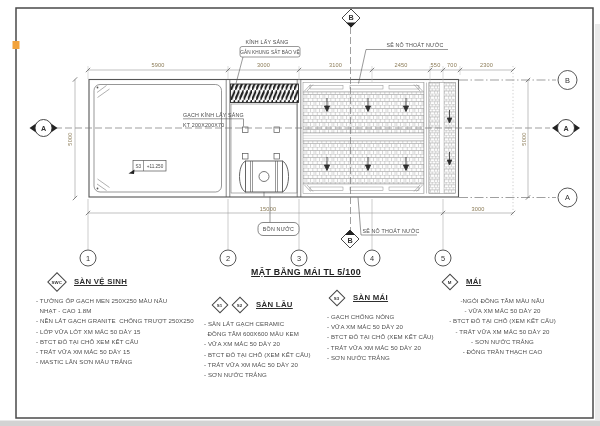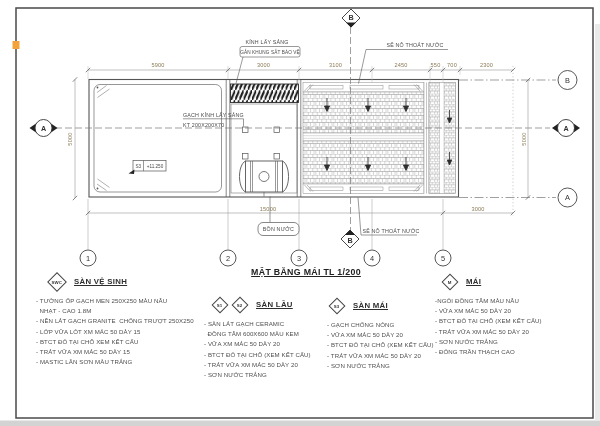--- a/index.html
+++ b/index.html
@@ -243,21 +243,21 @@
       <text class="lbl" x="278.5" y="231" text-anchor="middle">BỒN NƯỚC</text>
     </g>
     <g>
       <text class="lbl" x="391" y="232.5" text-anchor="middle">SÊ NÔ THOÁT NƯỚC</text>
       <path d="M417,235 L361,235 L358,197.5" stroke="#555" stroke-width="0.6" fill="none"></path>
     </g>
   </g>
 </svg>
 
 <div class="plan-title">
-  <span>MẶT BẰNG MÁI TL 1/200</span>
+  <span>MẶT BẰNG MÁI TL 5/100</span>
 </div>
 
 <div class="legend-col" style="left:36px;top:274px;width:170px;">
   <div class="lg-head" style="margin-left:10px;">
     <span class="dia wide">
           <span>SWC</span>
         </span>
     <span class="lg-title">SÀN VỆ SINH</span>
   </div>
   <div class="lg-items">
@@ -284,37 +284,37 @@
   <div class="lg-items">
     <div>- SÀN LÁT GẠCH CERAMIC</div>
     <div>  ĐỒNG TÂM 600X600 MÀU KEM</div>
     <div>- VỮA XM MÁC 50 DÀY 20</div>
     <div>- BTCT ĐỔ TẠI CHỖ (XEM KẾT CẤU)</div>
     <div>- TRÁT VỮA XM MÁC 50 DÀY 20</div>
     <div>- SƠN NƯỚC TRẮNG</div>
   </div>
 </div>
 
-<div class="legend-col" style="left:327px;top:298px;width:112px;">
+<div class="legend-col" style="left:327px;top:290px;width:112px;">
   <div class="lg-head">
     <span class="dia">
           <span>S3</span>
         </span>
     <span class="lg-title">SÀN MÁI</span>
   </div>
   <div class="lg-items">
     <div>- GẠCH CHỐNG NÓNG</div>
     <div>- VỮA XM MÁC 50 DÀY 20</div>
     <div>- BTCT ĐỔ TẠI CHỖ (XEM KẾT CẤU)</div>
     <div>- TRÁT VỮA XM MÁC 50 DÀY 20</div>
     <div>- SƠN NƯỚC TRẮNG</div>
   </div>
 </div>
 
-<div class="legend-col" style="left:435px;top:274px;width:135px;">
+<div class="legend-col" style="left:435px;top:274px;width:135px;text-align:center;">
   <div class="lg-head" style="margin-left:5px;">
     <span class="dia">
           <span>M</span>
         </span>
     <span class="lg-title">MÁI</span>
   </div>
   <div class="lg-items">
     <div>-NGÓI ĐỒNG TÂM MÀU NÂU</div>
     <div>- VỮA XM MÁC 50 DÀY 20</div>
     <div>- BTCT ĐỔ TẠI CHỖ (XEM KẾT CẤU)</div>

